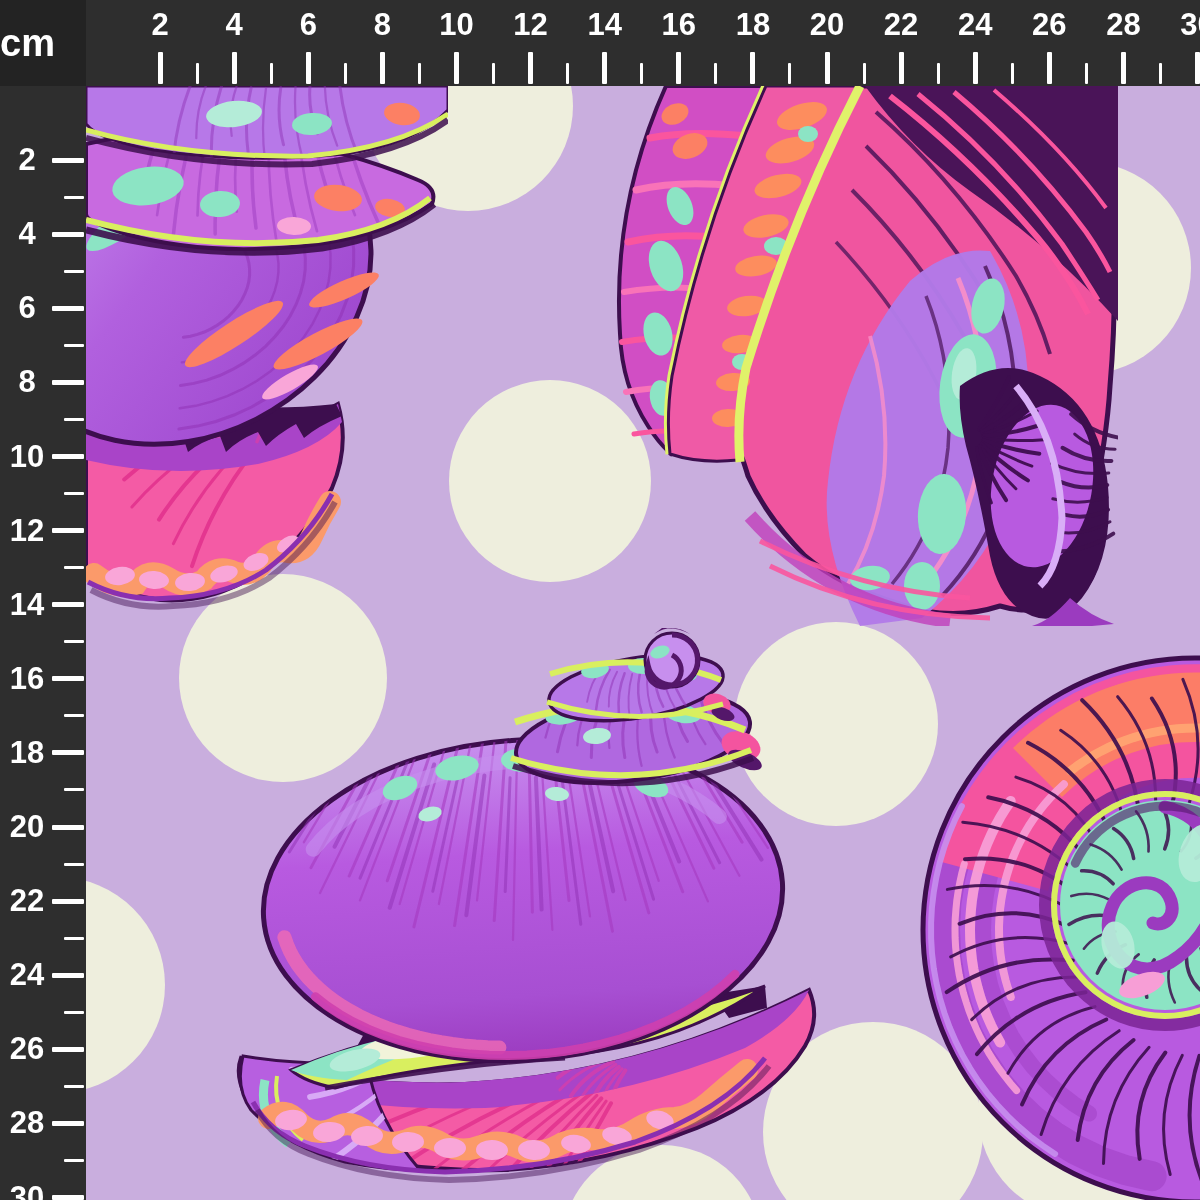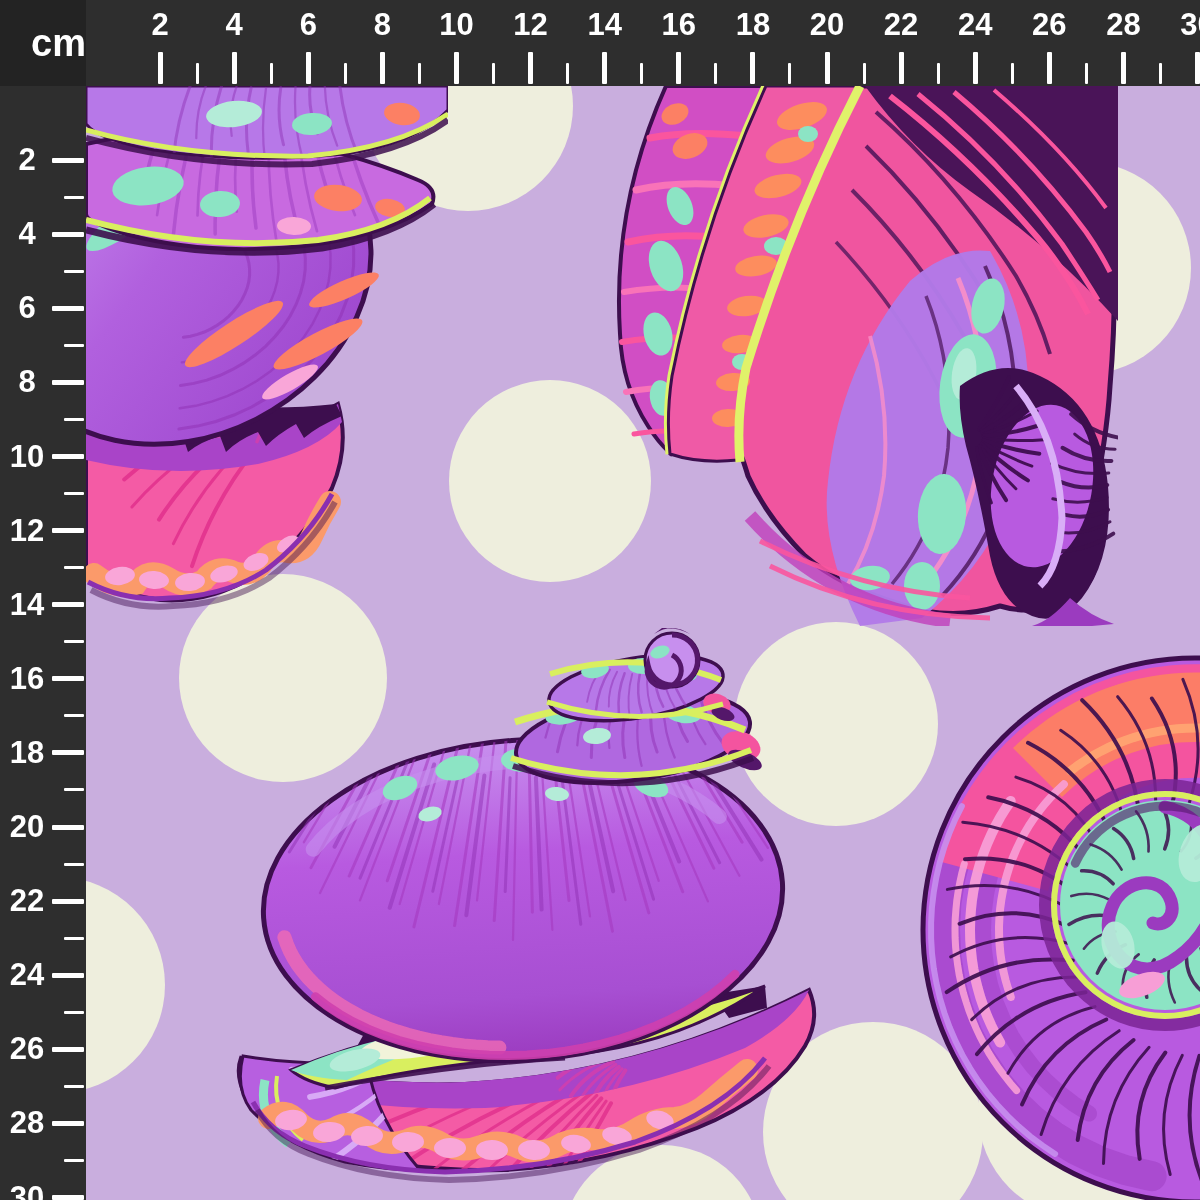--- a/index.html
+++ b/index.html
@@ -4,21 +4,21 @@
 <style>
   html,body{margin:0;padding:0;background:#888;}
   .stage{position:relative;width:1200px;height:1200px;overflow:hidden;
          font-family:"Liberation Sans",sans-serif;background:#c9aede;}
   .fabric{position:absolute;left:0;top:0;width:1200px;height:1200px;}
   .fabric svg{position:absolute;display:block;}
   .ruler{position:absolute;background:#2e2e2e;z-index:10;}
   .ruler-top{left:0;top:0;width:1200px;height:86px;}
   .ruler-left{left:0;top:0;width:86px;height:1200px;}
   .corner{position:absolute;left:0;top:0;width:86px;height:86px;background:#232323;z-index:12;
-          display:flex;align-items:center;justify-content:flex-end;}
+          display:flex;align-items:center;justify-content:flex-start;}
   .corner span{color:#fff;font-size:38px;font-weight:600;line-height:1;}
   .tick-t-major{position:absolute;top:52px;width:5px;height:32px;background:#fff;border-radius:1px;}
   .tick-t-minor{position:absolute;top:63px;width:3px;height:21px;background:#fff;border-radius:1px;}
   .num-t{position:absolute;top:8px;width:60px;text-align:center;color:#fff;
          font-size:31px;font-weight:600;line-height:34px;}
   .tick-l-major{position:absolute;left:52px;height:5px;width:32px;background:#fff;border-radius:1px;}
   .tick-l-minor{position:absolute;left:64px;height:3px;width:20px;background:#fff;border-radius:1px;}
   .num-l{position:absolute;left:0;width:54px;text-align:center;color:#fff;
          font-size:31px;font-weight:600;line-height:38px;height:38px;}
 </style>

